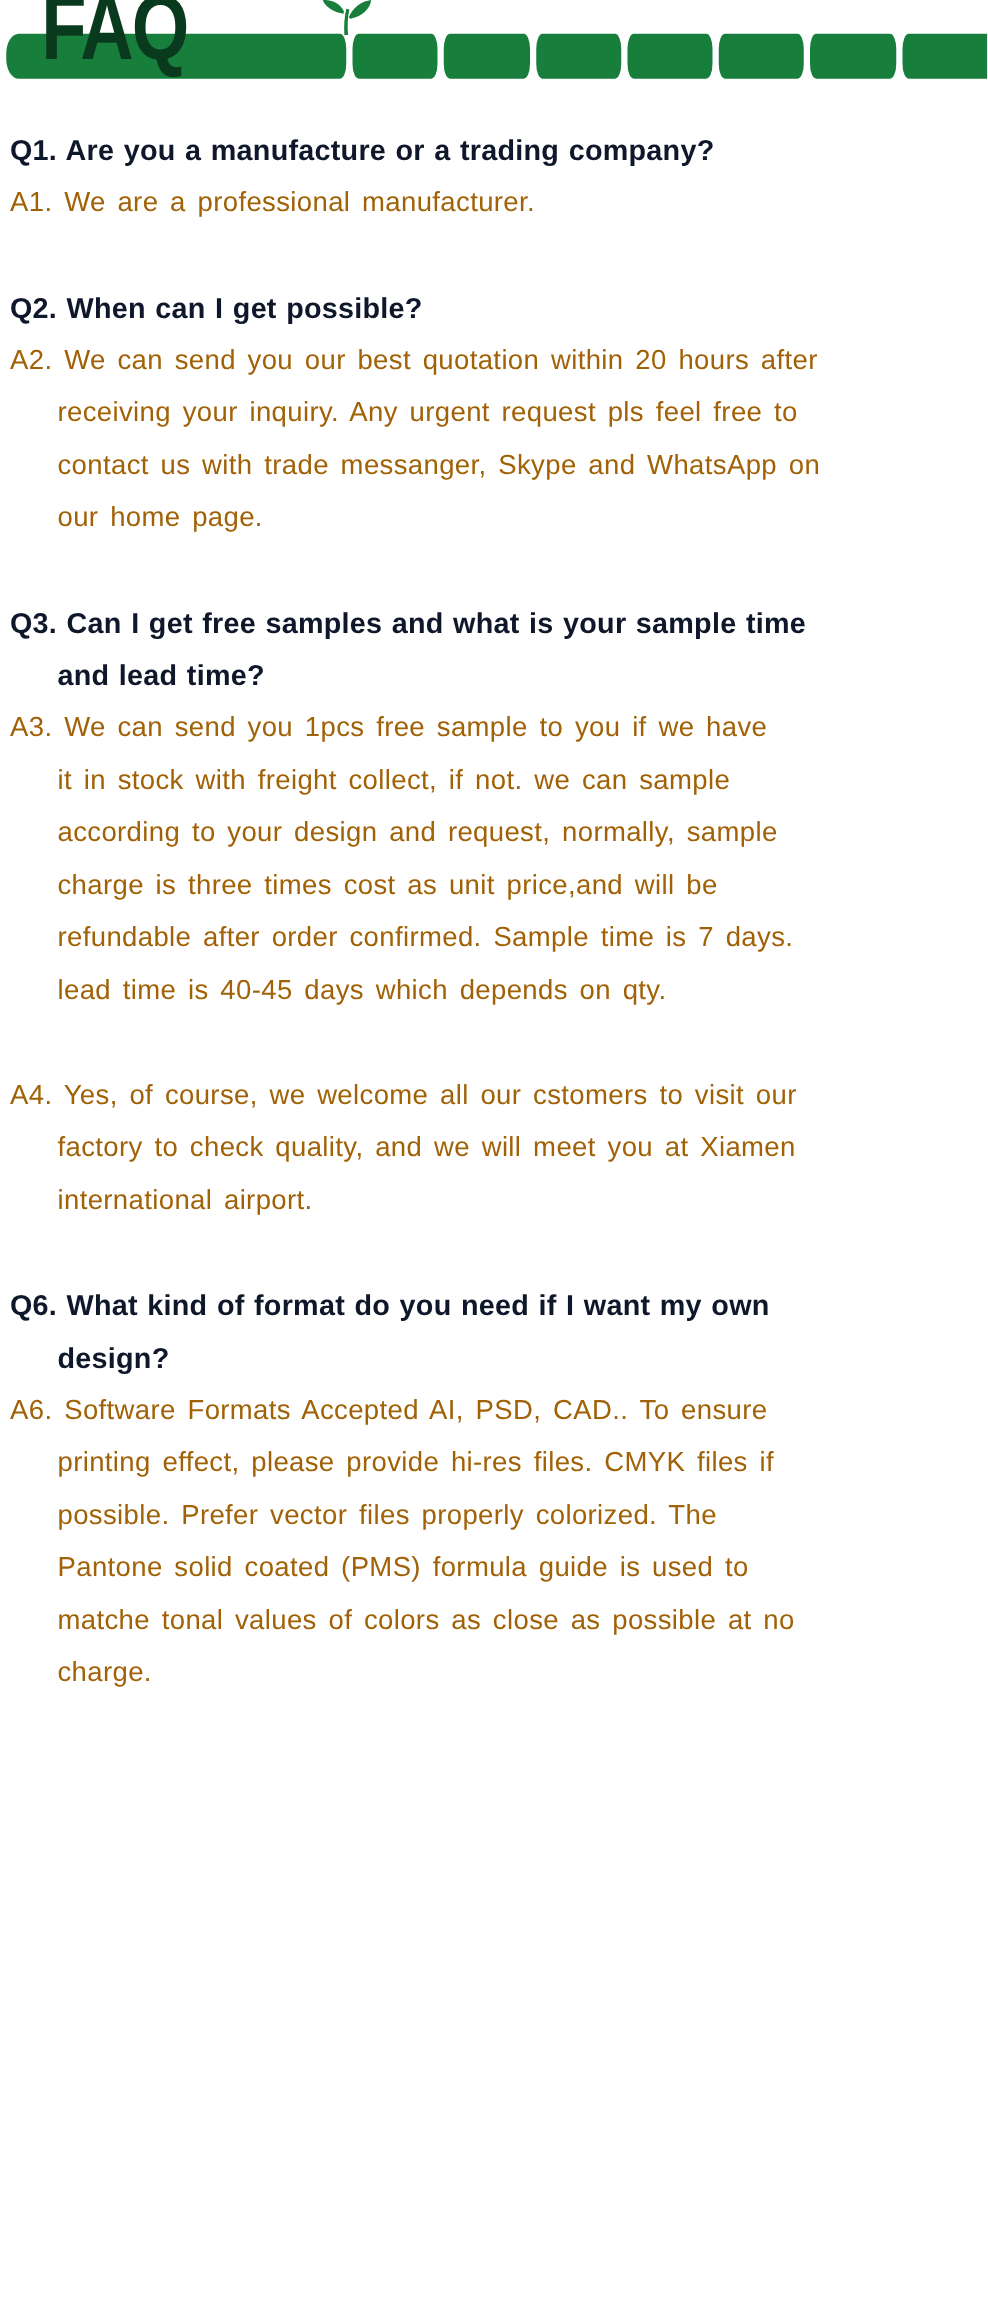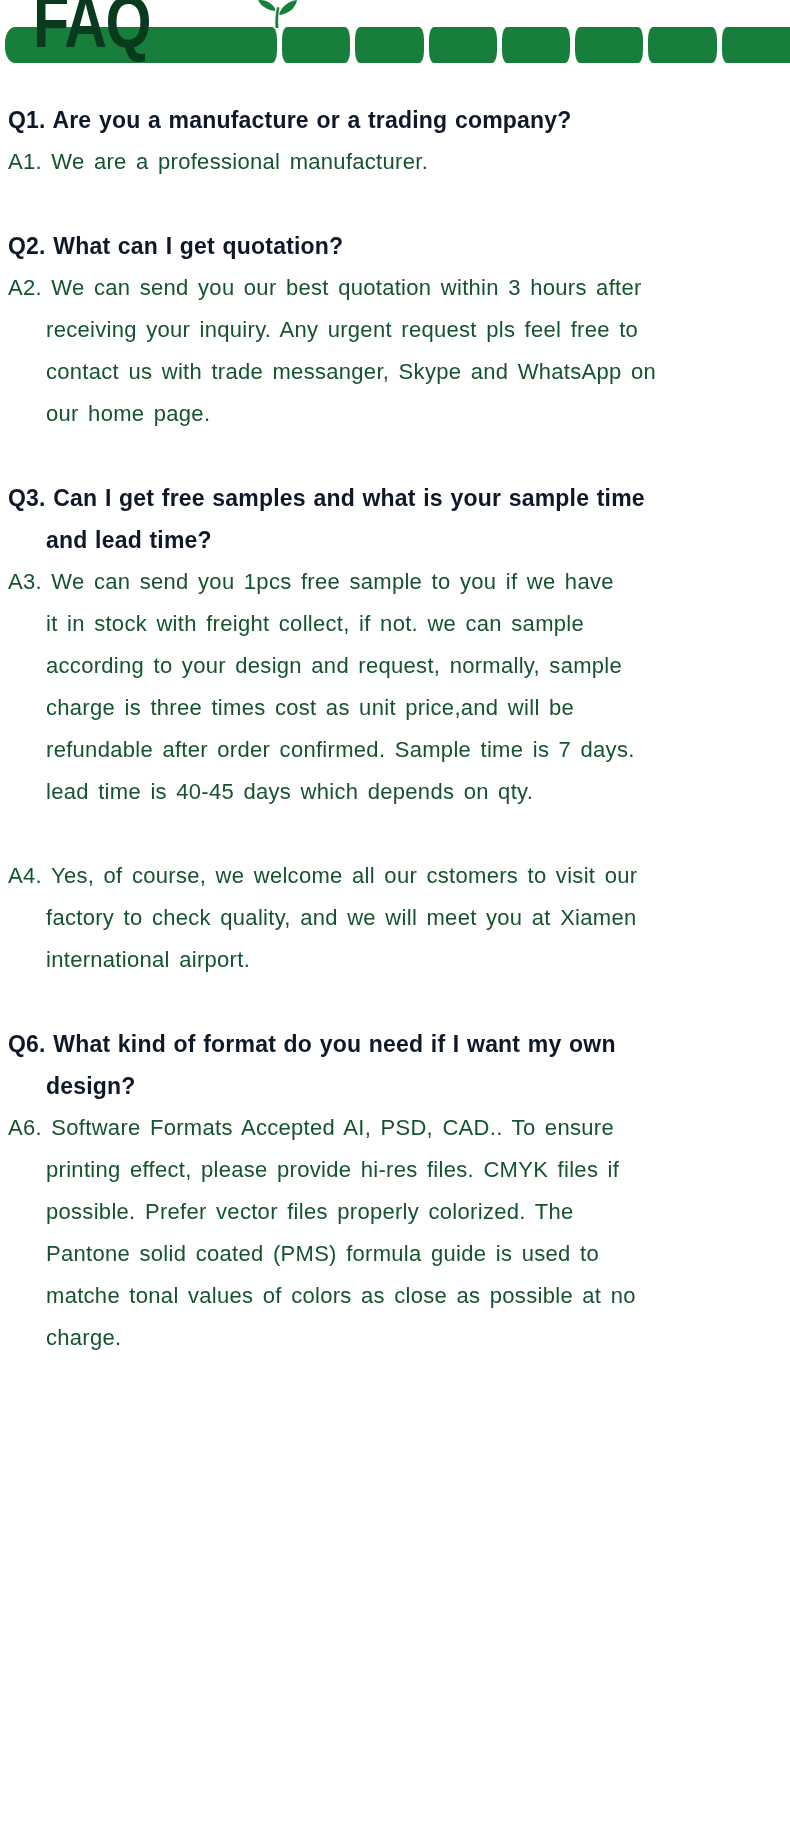--- a/index.html
+++ b/index.html
@@ -67,21 +67,21 @@
     line-height: 42px;
     letter-spacing: 0.2px;
     word-spacing: 1px;
     color: #0f172a;
   }
   .a {
     font-size: 22px;
     line-height: 42px;
     letter-spacing: 0.3px;
     word-spacing: 3px;
-    color: #14532d;
+    color: #a16207;
   }
 </style>
 </head>
 <body>
 
 <div class="page">
 
   <div class="banner-wrap">
     <div class="banner">
       <div class="seg first"></div>
@@ -104,22 +104,22 @@
   </div>
 
   <div class="content">
 
     <div class="qa firstqa">
       <p class="q">Q1. Are you a manufacture or a trading company?</p>
       <p class="a">A1. We are a professional manufacturer.</p>
     </div>
 
     <div class="qa">
-      <p class="q">Q2. What can I get quotation?</p>
-      <p class="a">A2. We can send you our best quotation within 3 hours after
+      <p class="q">Q2. When can I get possible?</p>
+      <p class="a">A2. We can send you our best quotation within 20 hours after
 receiving your inquiry. Any urgent request pls feel free to
 contact us with trade messanger, Skype and WhatsApp on
 our home page.</p>
     </div>
 
     <div class="qa">
       <p class="q">Q3. Can I get free samples and what is your sample time
 and lead time?</p>
       <p class="a">A3. We can send you 1pcs free sample to you if we have
 it in stock with freight collect, if not. we can sample

